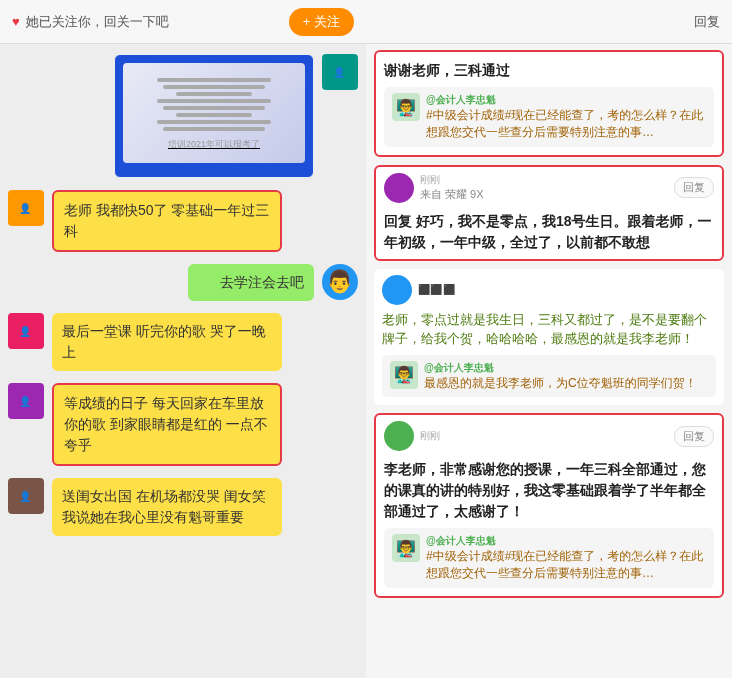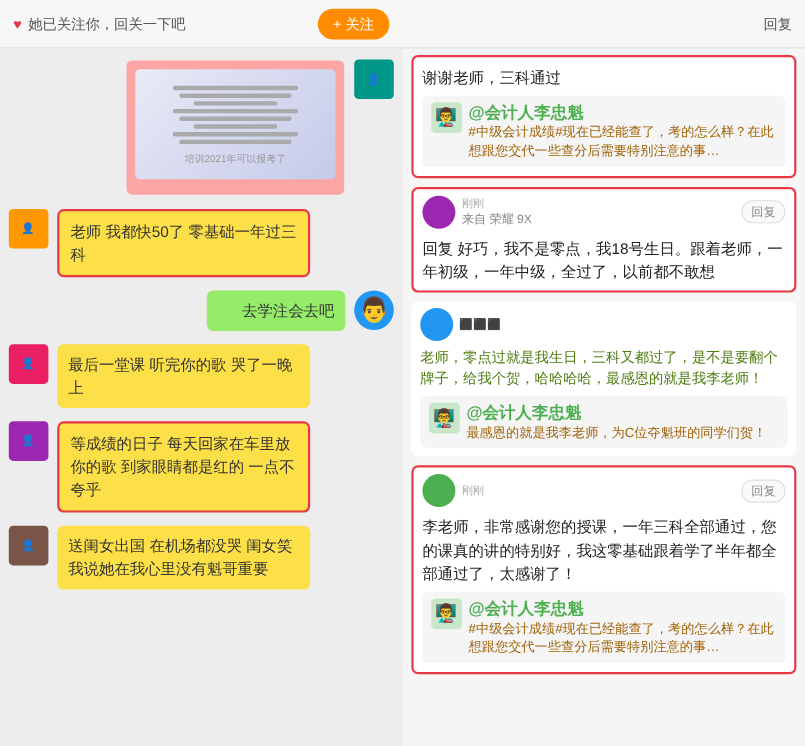--- a/index.html
+++ b/index.html
@@ -103,25 +103,26 @@
       background: #95ec69;
       padding-left: 32px;
     }
 
     .bubble.highlighted {
       border: 2px solid #e63946;
     }
 
     
     .doc-card {
-      background: #fca5a5;
+      background: #1d4ed8;
       border-radius: 6px;
       padding: 8px;
       width: 200px;
       border: 1px solid #eee;
+      text-decoration: underline;
     }
 
     .doc-preview {
       width: 100%;
       height: 100px;
       background: linear-gradient(135deg, #e8eaf6 0%, #c5cae9 100%);
       border-radius: 4px;
       margin-bottom: 6px;
       display: flex;
       align-items: center;
@@ -230,21 +231,21 @@
 
     .comment-text {
       font-size: 13px;
       color: #4d7c0f;
       padding: 5px 8px 6px 8px;
       line-height: 1.5;
     }
 
     .comment-text.main-highlight {
       font-size: 14px;
-      font-weight: 400;
+      font-weight: 700;
       color: #222;
       padding: 8px 8px 6px 8px;
     }
 
     
     .nested-reply {
       background: #f5f5f5;
       margin: 0 8px 8px 8px;
       border-radius: 6px;
       padding: 6px 8px;
@@ -263,21 +264,21 @@
       display: flex;
       align-items: center;
       justify-content: center;
     }
 
     .nested-content {
       flex: 1;
     }
 
     .nested-username {
-      font-size: 15px;
+      font-size: 10px;
       color: #4caf50;
       font-weight: 600;
     }
 
     .nested-text {
       font-size: 12px;
       color: #a16207;
       line-height: 1.4;
     }
 

